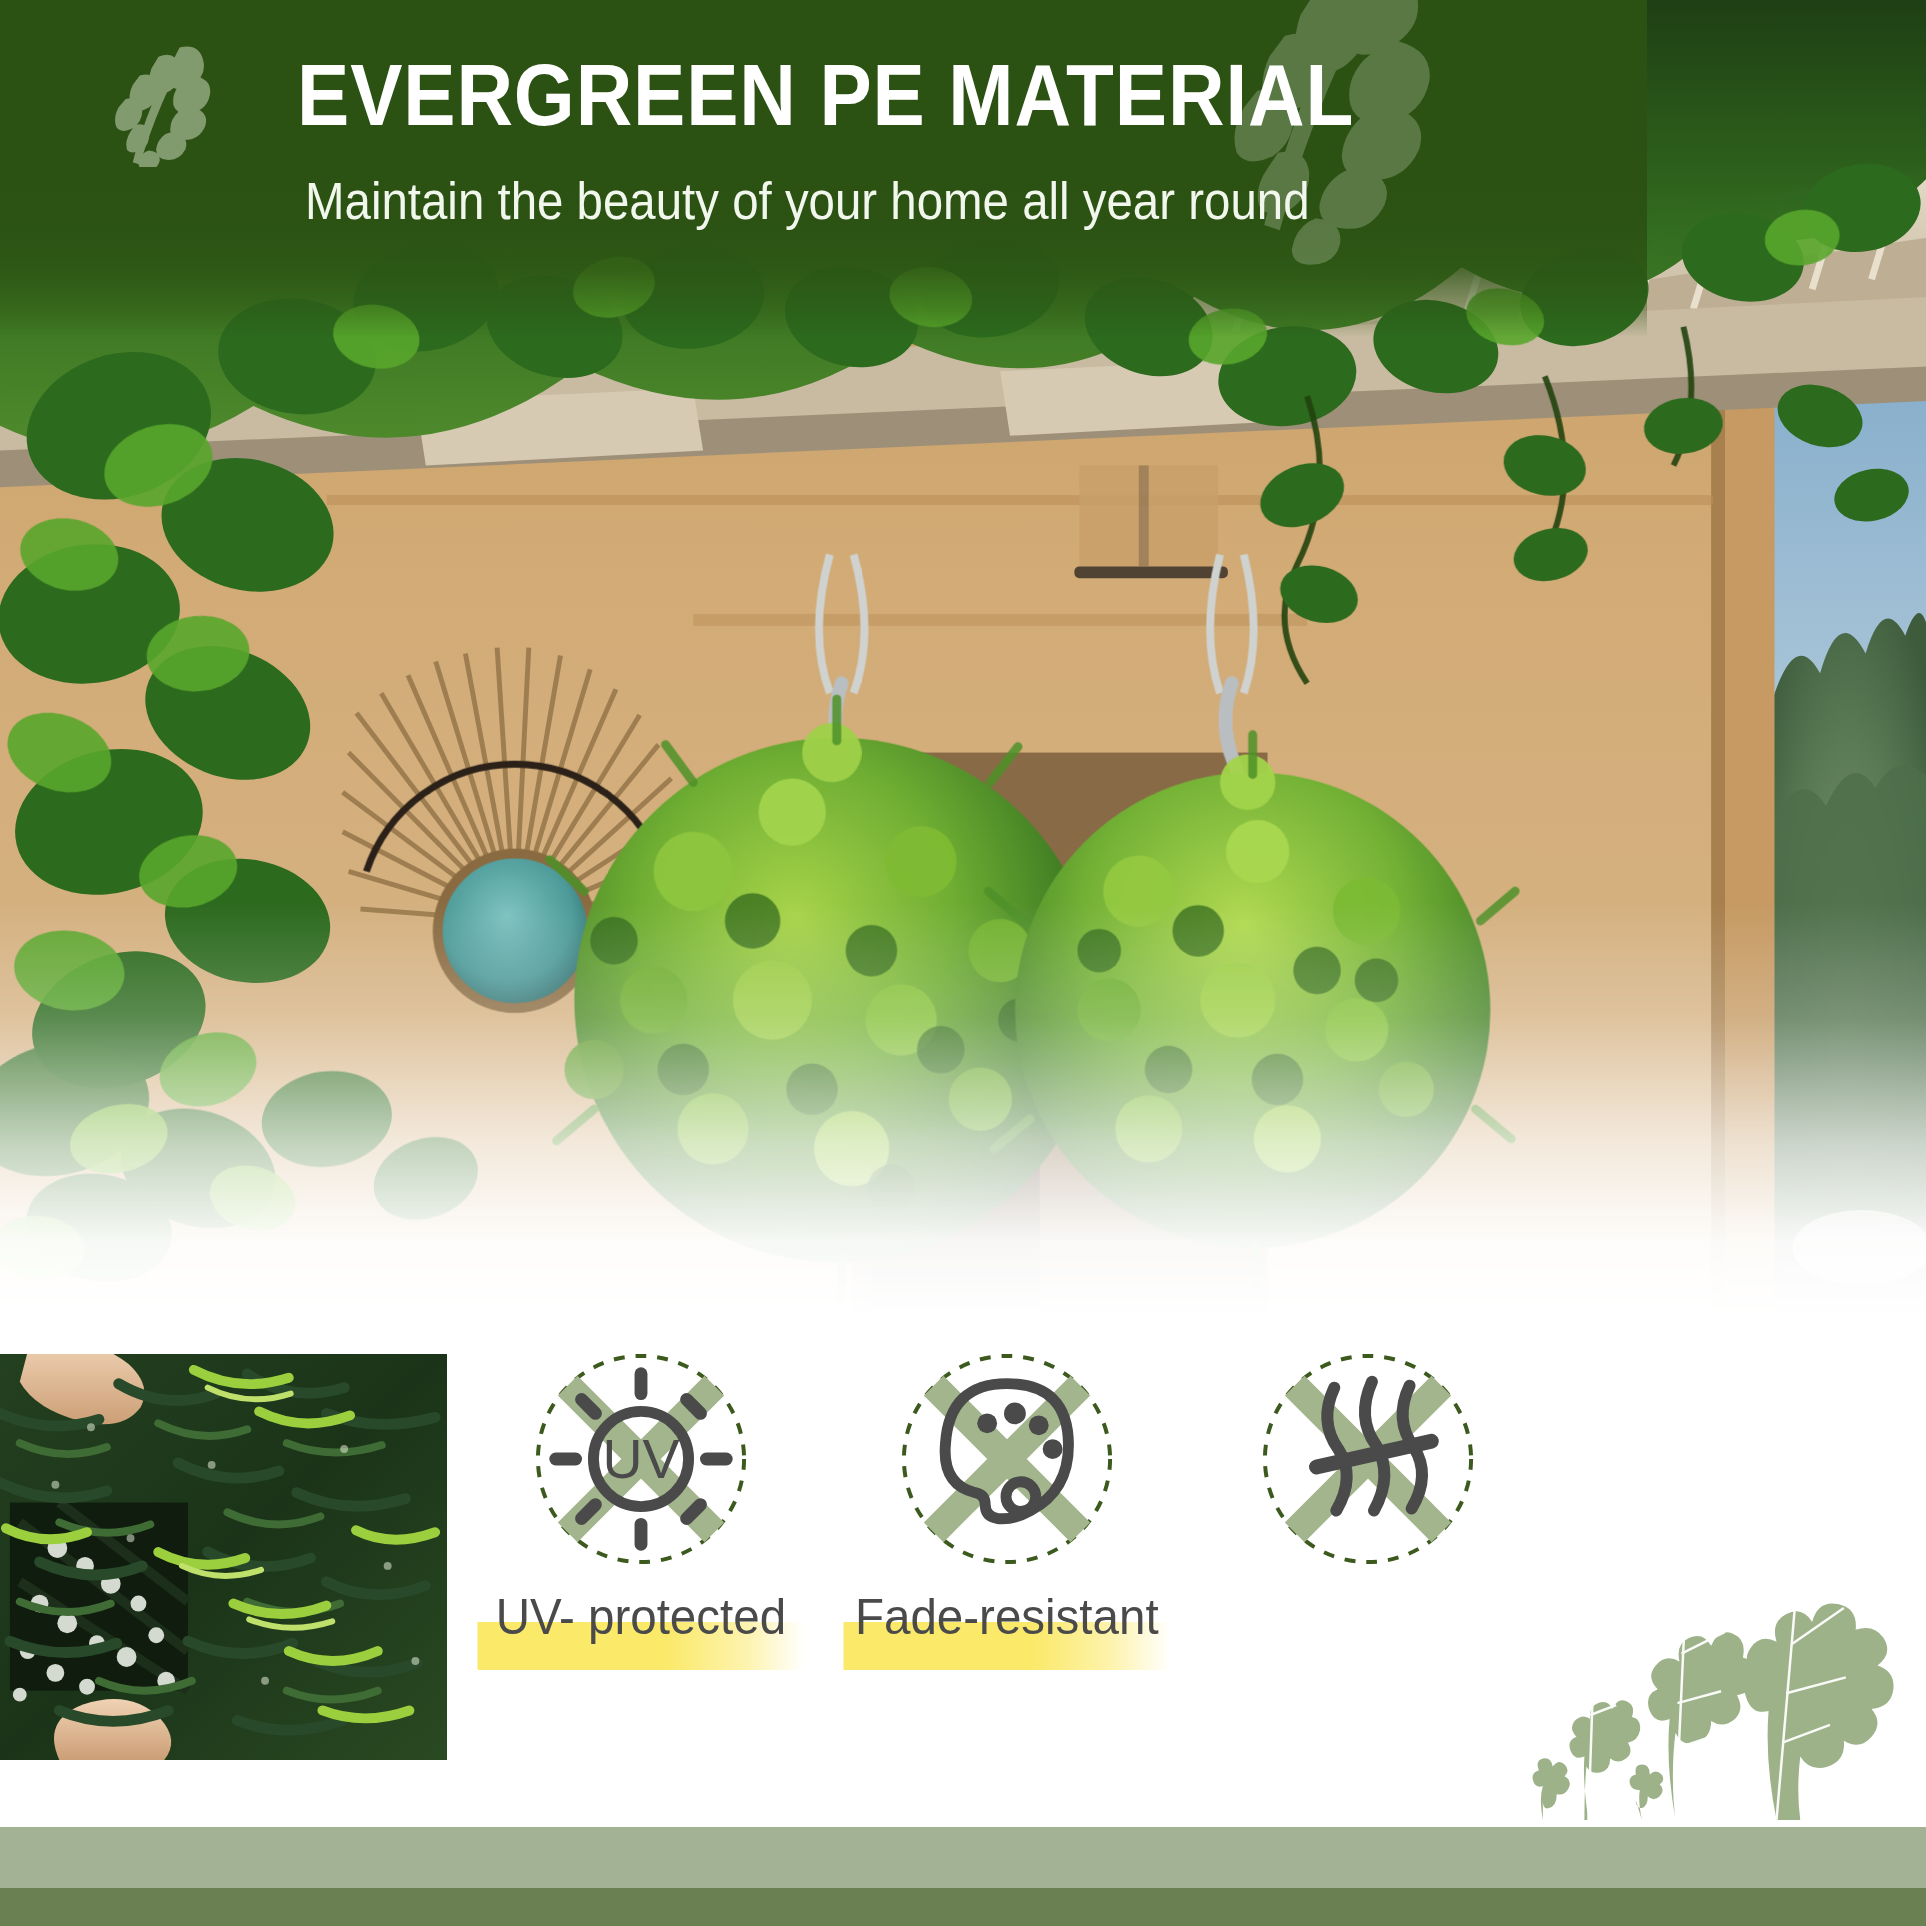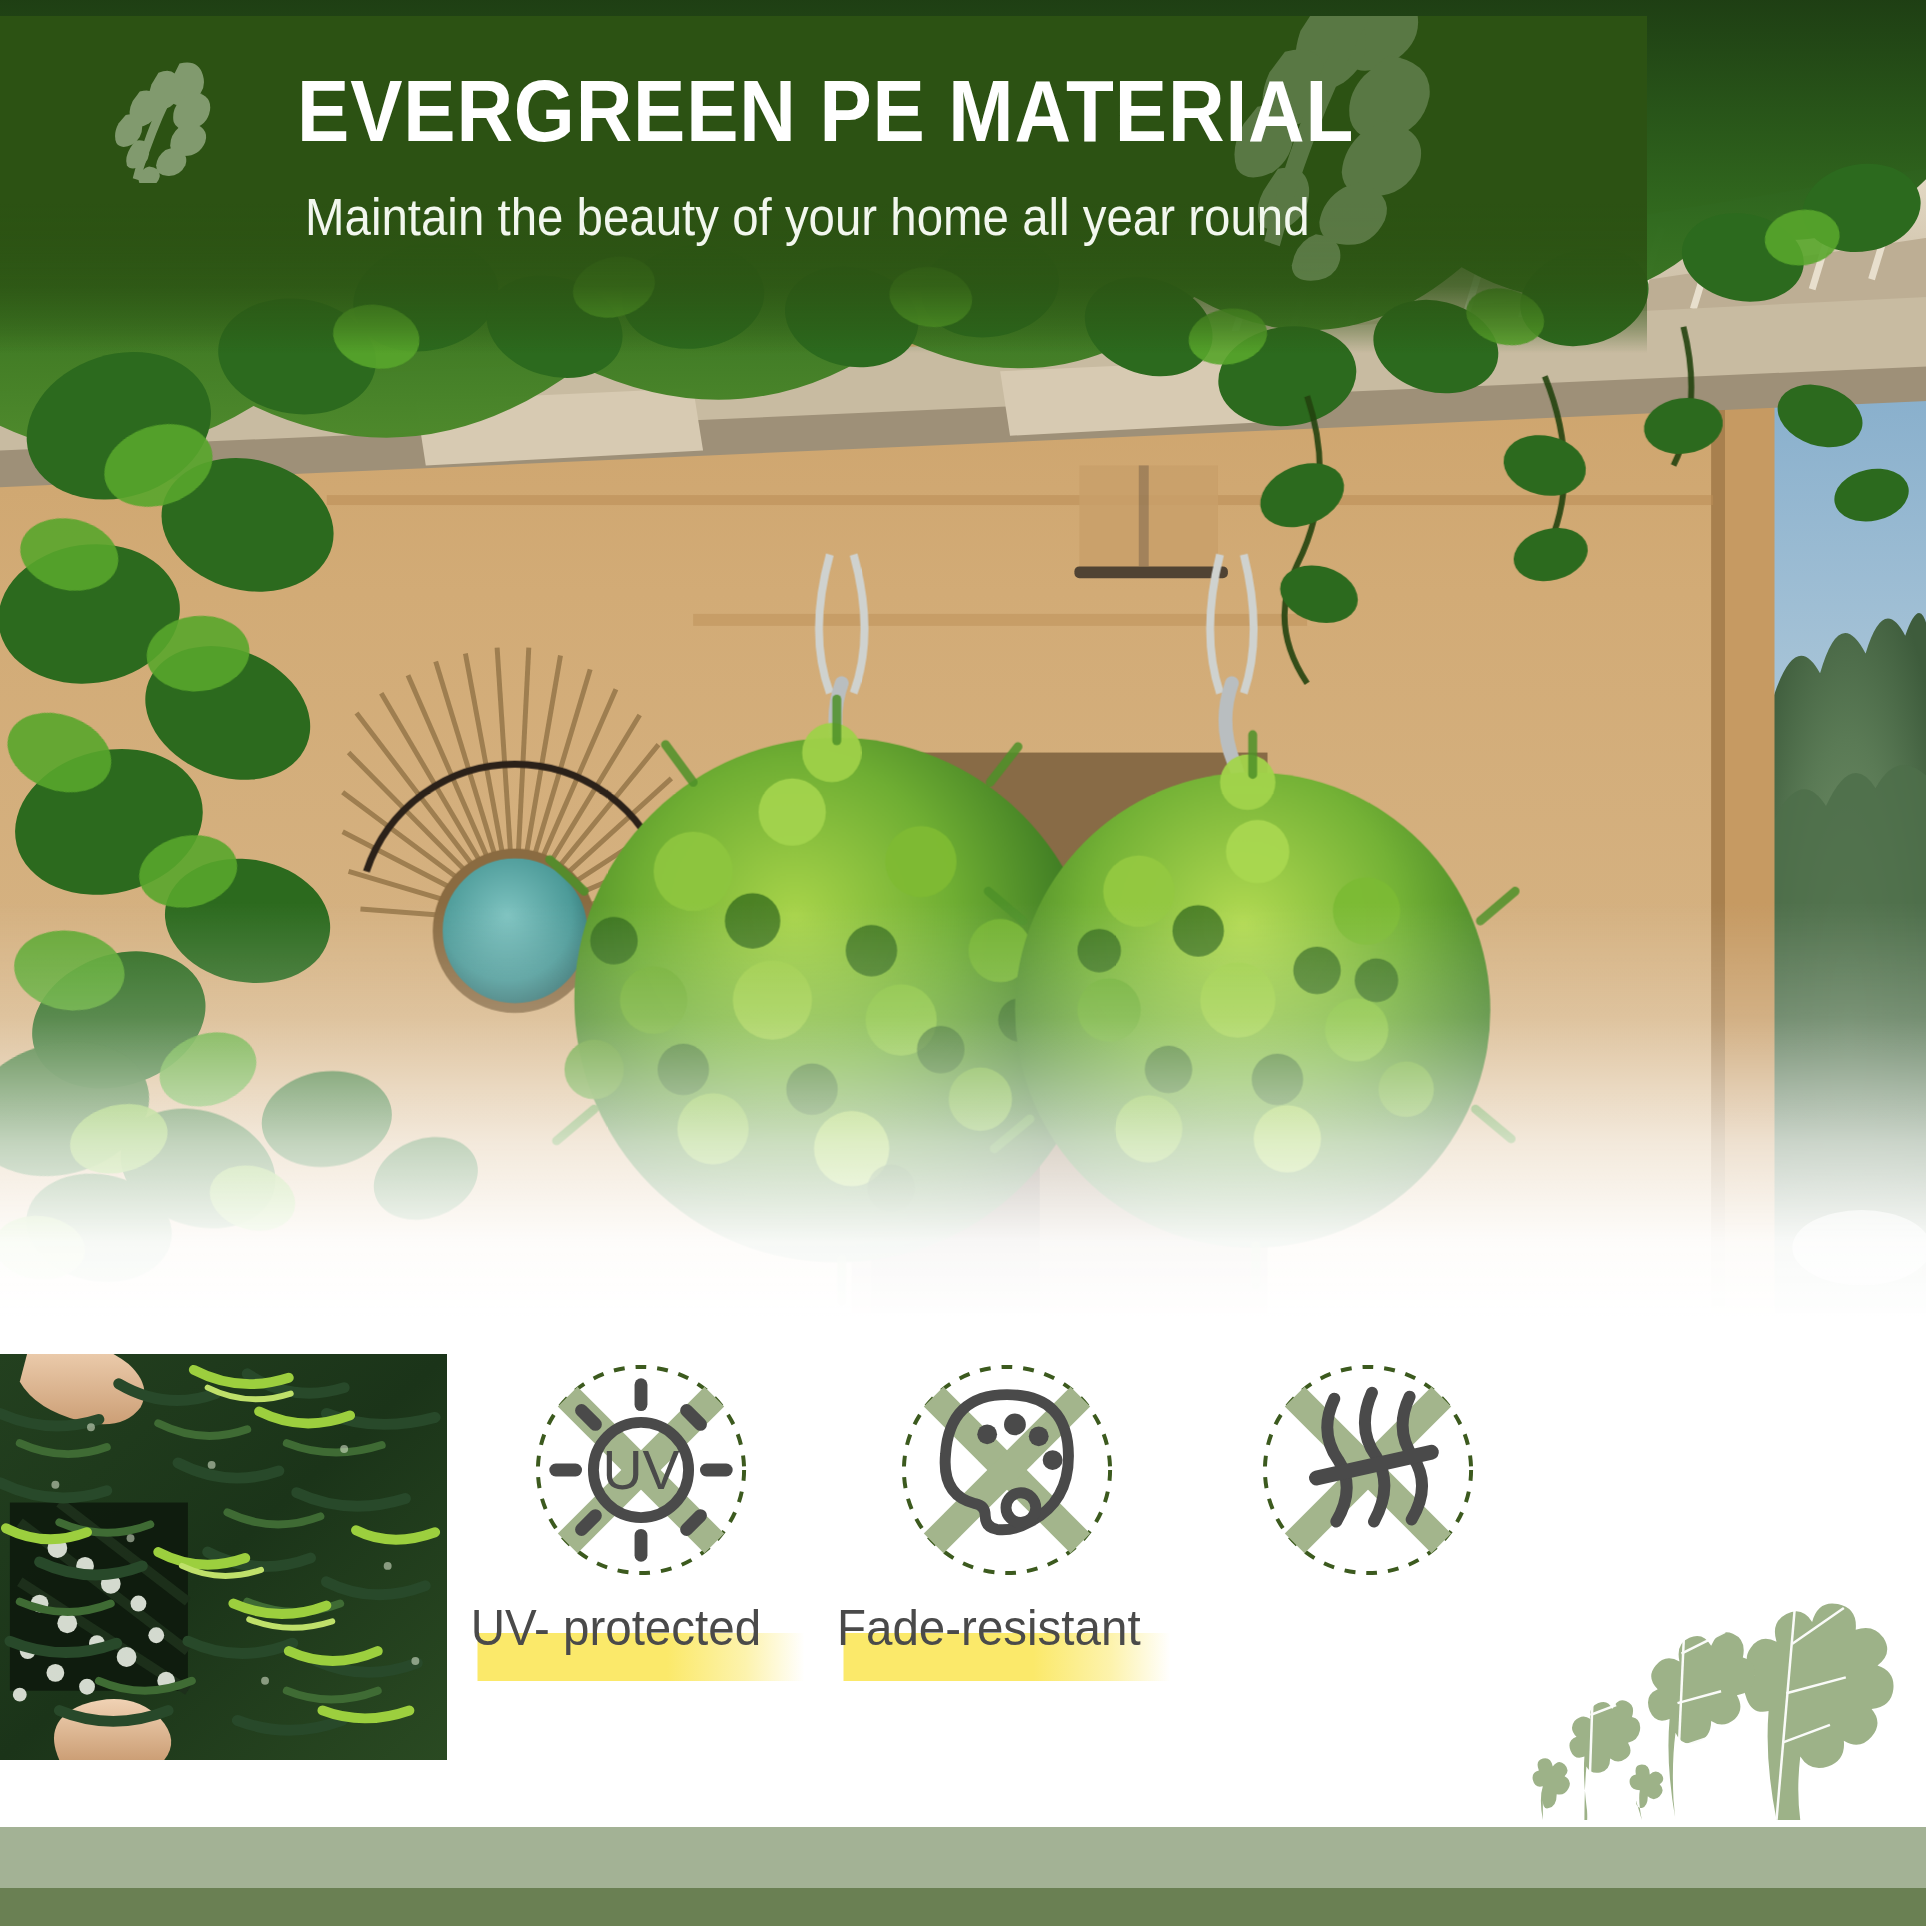--- a/index.html
+++ b/index.html
@@ -35,21 +35,21 @@
       rgba(255,255,255,0) 0%,
       rgba(255,255,255,0.22) 28%,
       rgba(255,255,255,0.70) 58%,
       rgba(255,255,255,0.96) 82%,
       rgba(255,255,255,1) 100%);
     pointer-events: none;
   }
 
   
   .header-band {
-    position: absolute; left: 0; top: 16px;
+    position: absolute; left: 0; top: 0;
     width: 1647px; height: 337px;
     background: linear-gradient(to bottom,
       #2c5213 0%,
       #2c5213 55%,
       rgba(44,82,19,0.97) 66%,
       rgba(44,82,19,0.80) 80%,
       rgba(44,82,19,0.38) 92%,
       rgba(44,82,19,0.0) 100%);
     overflow: hidden;
   }
@@ -97,23 +97,23 @@
   .inset-svg { display: block; width: 447px; height: 406px; }
 
   
   .features {
     position: absolute;
     left: 447px; top: 1346px;
     width: 1479px; height: 416px;
   }
   .feature {
     position: absolute;
-    top: 11px;
+    top: 0;
     width: 356px;
-    text-align: left;
+    text-align: center;
   }
   .feature.f1 { left: 16px; }
   .feature.f2 { left: 382px; }
   .feature.f3 { left: 743px; }
 
   .badge {
     width: 226px; height: 226px;
     margin: 0 auto;
     position: relative;
   }

